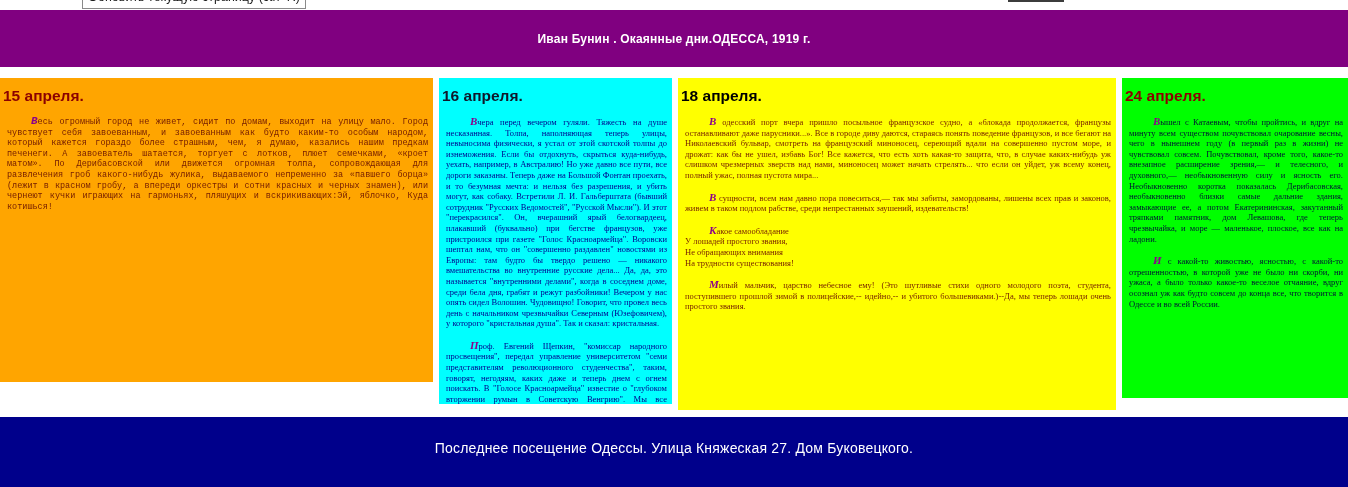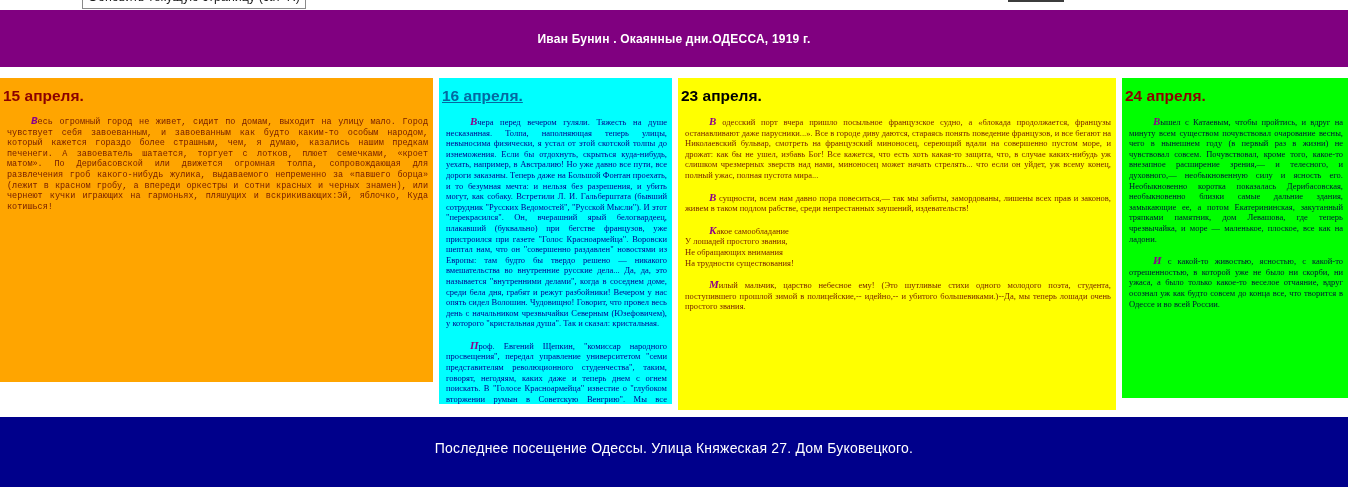--- a/index.html
+++ b/index.html
@@ -42,29 +42,29 @@
 
   <div id="columns">
   <section class="col" style="left: 0px; width: 433px; height: 304px; background: rgb(255, 165, 0);">
     <h3 class="col-title" style="color: rgb(139, 0, 0);">15 апреля.</h3>
     <div class="col-body" style="color: rgb(115, 28, 0); font-family: Liberation Mono, monospace;">
           <div class="para"><span class="dropcap" style="color: rgb(139, 0, 139);">В</span>есь огромный город не живет, сидит по домам, выходит на улицу мало. Город чувствует себя завоеванным, и завоеванным как будто каким-то особым народом, который кажется гораздо более страшным, чем, я думаю, казались нашим предкам печенеги. А завоеватель шатается, торгует с лотков, плюет семечками, «кроет матом». По Дерибасовской или движется огромная толпа, сопровождающая для развлечения гроб какого-нибудь жулика, выдаваемого непременно за «павшего борца» (лежит в красном гробу, а впереди оркестры и сотни красных и черных знамен), или чернеют кучки играющих на гармоньях, пляшущих и вскрикивающих:Эй, яблочко, Куда котишься!</div>
         </div>
   </section>
 
   <section class="col" style="left: 439px; width: 233px; height: 326px; background: rgb(0, 255, 255);">
-    <h3 class="col-title" style="color: #0369a1; text-decoration: underline;">16 апреля.</h3>
+    <h3 class="col-title" style="color: #0f172a;">16 апреля.</h3>
     <div class="col-body" style="color: rgb(0, 0, 139);">
           <div class="para"><span class="dropcap" style="color: rgb(139, 0, 139);">В</span>чера перед вечером гуляли. Тяжесть на душе несказанная. Толпа, наполняющая теперь улицы, невыносима физически, я устал от этой скотской толпы до изнеможения. Если бы отдохнуть, скрыться куда-нибудь, уехать, например, в Австралию! Но уже давно все пути, все дороги заказаны. Теперь даже на Большой Фонтан проехать, и то безумная мечта: и нельзя без разрешения, и убить могут, как собаку. Встретили Л. И. Гальберштата (бывший сотрудник "Русских Ведомостей", "Русской Мысли"). И этот "перекрасился". Он, вчерашний ярый белогвардеец, плакавший (буквально) при бегстве французов, уже пристроился при газете "Голос Красноармейца". Воровски шептал нам, что он "совершенно раздавлен" новостями из Европы: там будто бы твердо решено — никакого вмешательства во внутренние русские дела... Да, да, это называется "внутренними делами", когда в соседнем доме, среди бела дня, грабят и режут разбойники! Вечером у нас опять сидел Волошин. Чудовищно! Говорит, что провел весь день с начальником чрезвычайки Северным (Юзефовичем), у которого "кристальная душа". Так и сказал: кристальная.</div>
           <div class="para"><span class="dropcap" style="color: rgb(139, 0, 139);">П</span>роф. Евгений Щепкин, "комиссар народного просвещения", передал управление университетом "семи представителям революционного студенчества", таким, говорят, негодяям, каких даже и теперь днем с огнем поискать. В "Голосе Красноармейца" известие о "глубоком вторжении румын в Советскую Венгрию". Мы все бесконечно рады. Вот тебе и невмешательство во "внутренние" дела! Впрочем, ведь это не Россия.</div>
         </div>
   </section>
 
   <section class="col" style="left: 678px; width: 438px; height: 332px; background: rgb(255, 255, 0);">
-    <h3 class="col-title" style="color: rgb(0, 0, 0);">23 апреля.</h3>
+    <h3 class="col-title" style="color: rgb(0, 0, 0);">18 апреля.</h3>
     <div class="col-body" style="color: rgb(115, 28, 0);">
           <div class="para"><span class="dropcap" style="color: rgb(139, 0, 139);">В</span> одесский порт вчера пришло посыльное французское судно, а «блокада продолжается, французы останавливают даже парусники...». Все в городе диву даются, стараясь понять поведение французов, и все бегают на Николаевский бульвар, смотреть на французский миноносец, сереющий вдали на совершенно пустом море, и дрожат: как бы не ушел, избавь Бог! Все кажется, что есть хоть какая-то защита, что, в случае каких-нибудь уж слишком чрезмерных зверств над нами, миноносец может начать стрелять... что если он уйдет, уж всему конец, полный ужас, полная пустота мира...</div>
           <div class="para"><span class="dropcap" style="color: rgb(139, 0, 139);">В</span> сущности, всем нам давно пора повеситься,— так мы забиты, замордованы, лишены всех прав и законов, живем в таком подлом рабстве, среди непрестанных заушений, издевательств!</div>
           <div class="para verse"><span class="dropcap" style="color: rgb(139, 0, 139);">К</span>акое самообладание<br>У лошадей простого звания,<br>Не обращающих внимания<br>На трудности существования!</div>
           <div class="para"><span class="dropcap" style="color: rgb(139, 0, 139);">М</span>илый мальчик, царство небесное ему! (Это шутливые стихи одного молодого поэта, студента, поступившего прошлой зимой в полицейские,-- идейно,-- и убитого большевиками.)--Да, мы теперь лошади очень простого звания.</div>
         </div>
   </section>
 
   <section class="col" style="left: 1122px; width: 226px; height: 320px; background: rgb(0, 255, 0);">
     <h3 class="col-title" style="color: rgb(139, 0, 0);">24 апреля.</h3>

